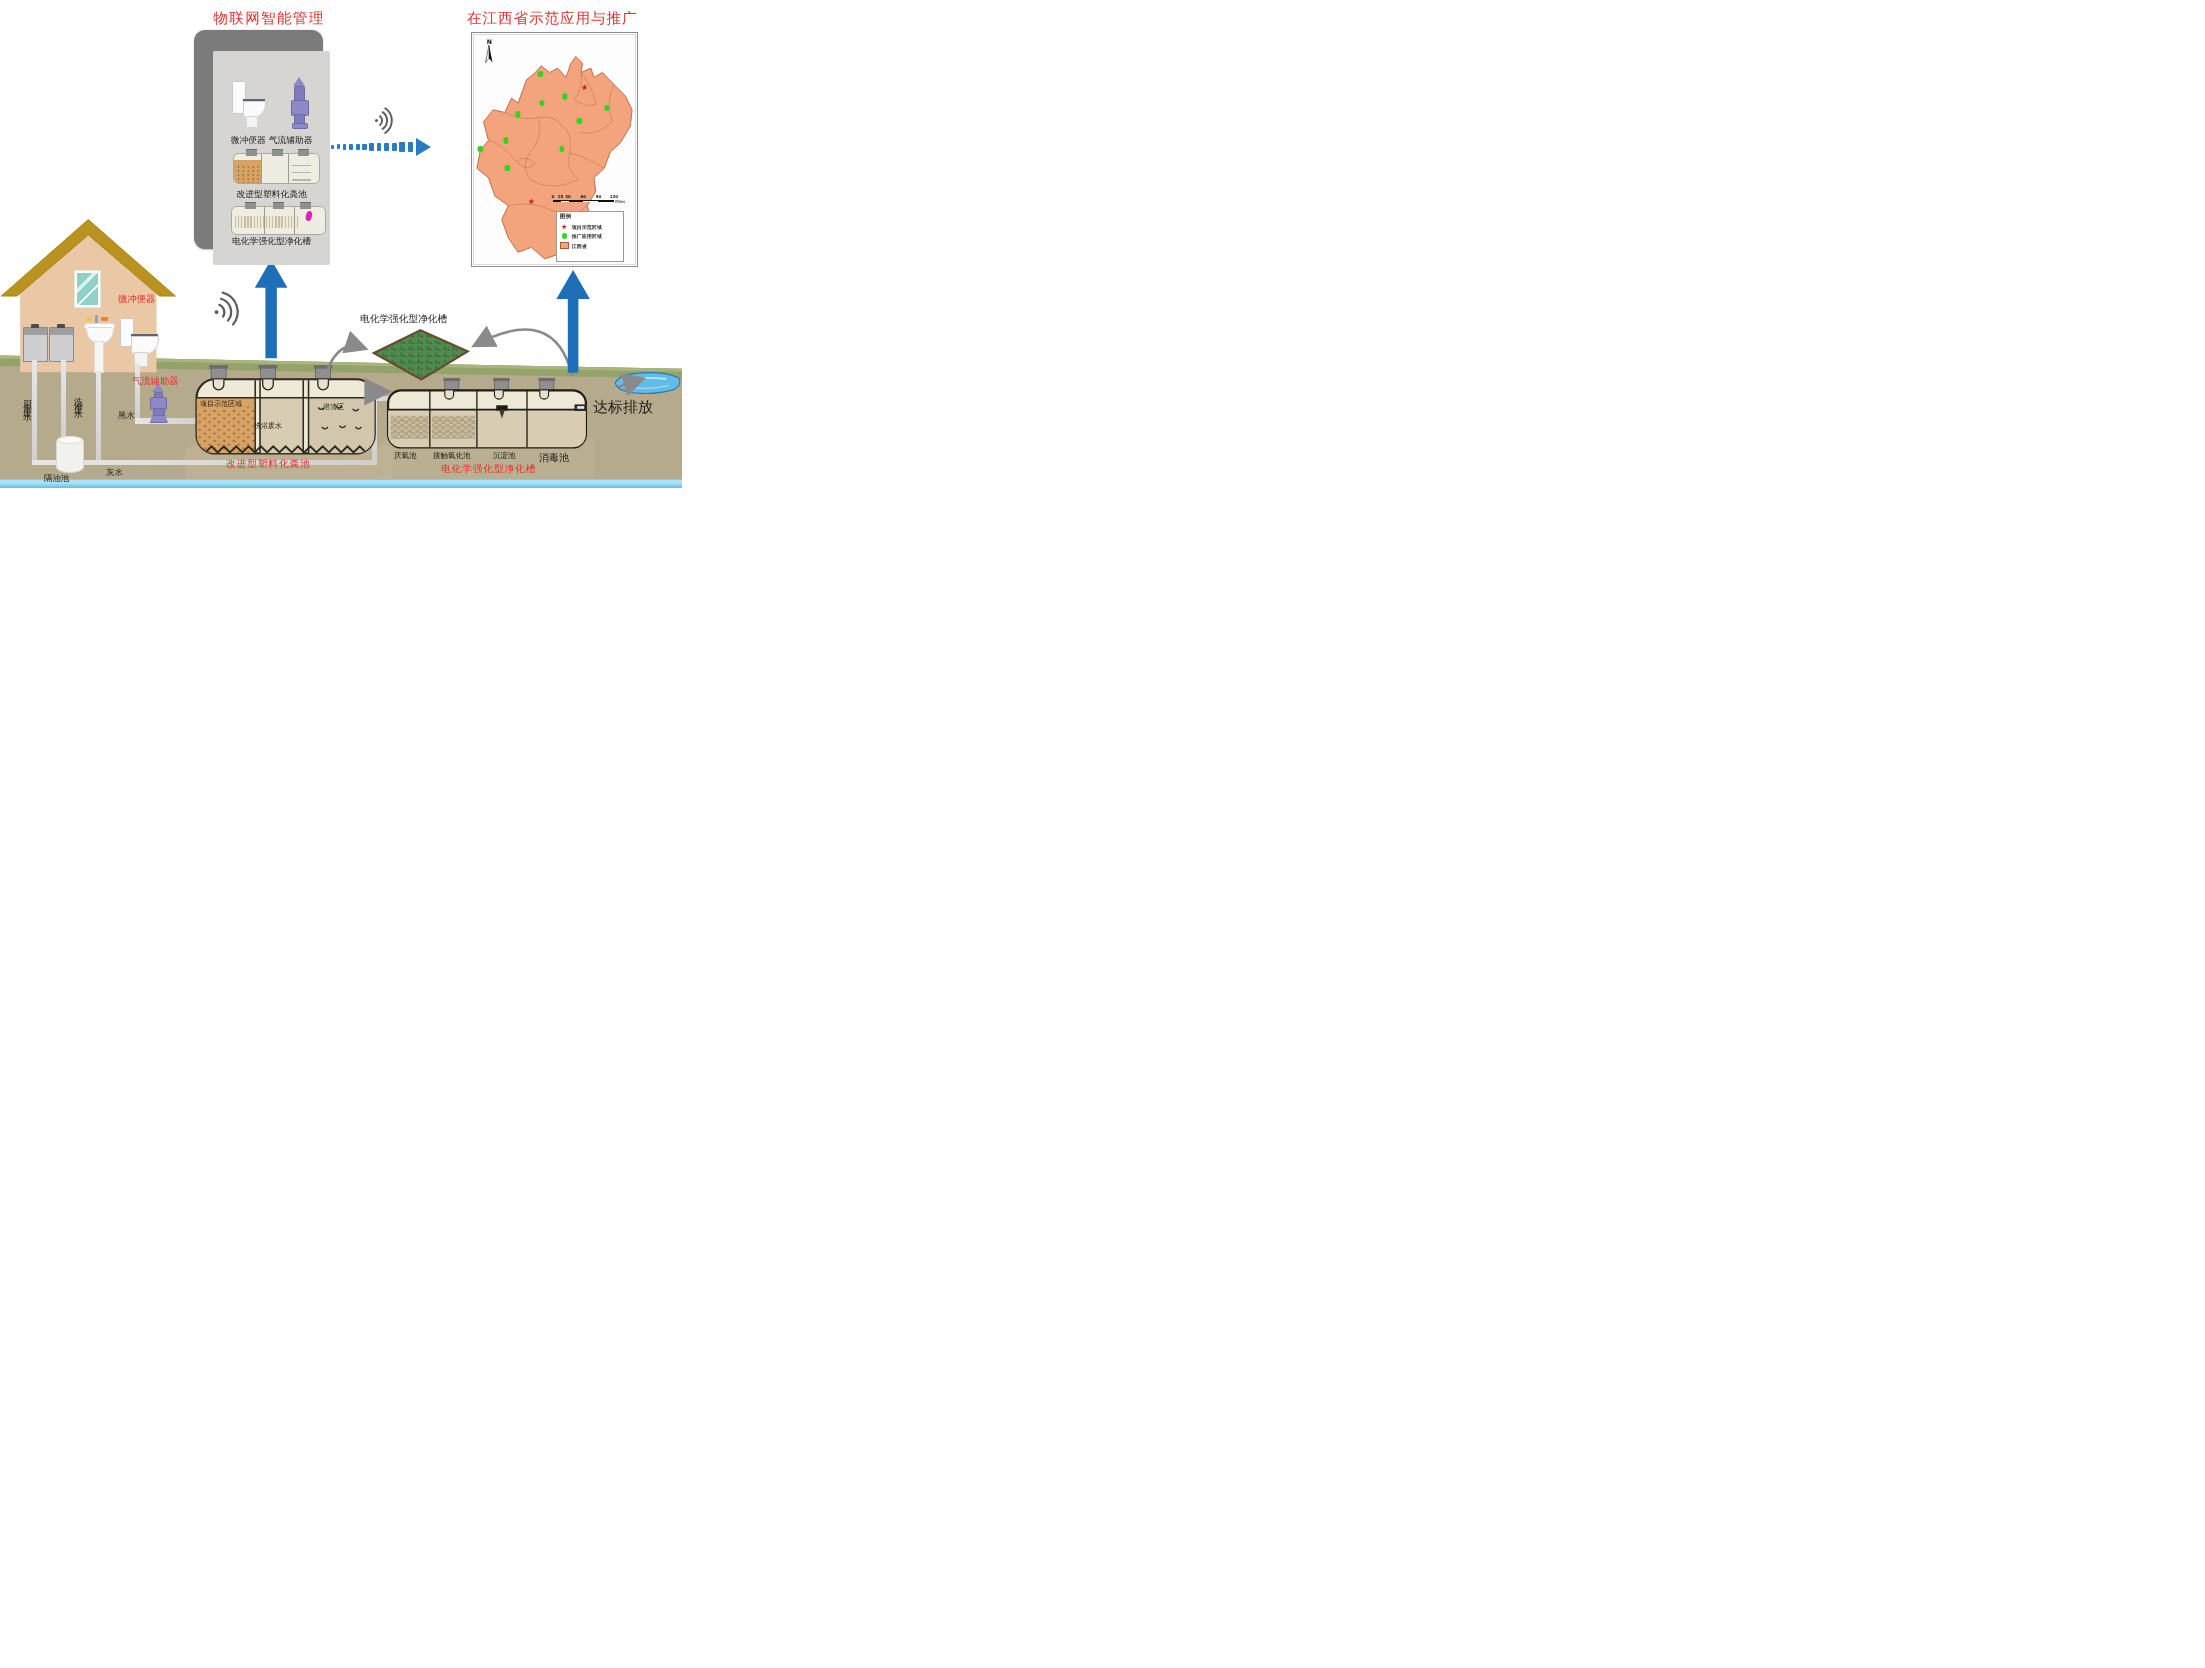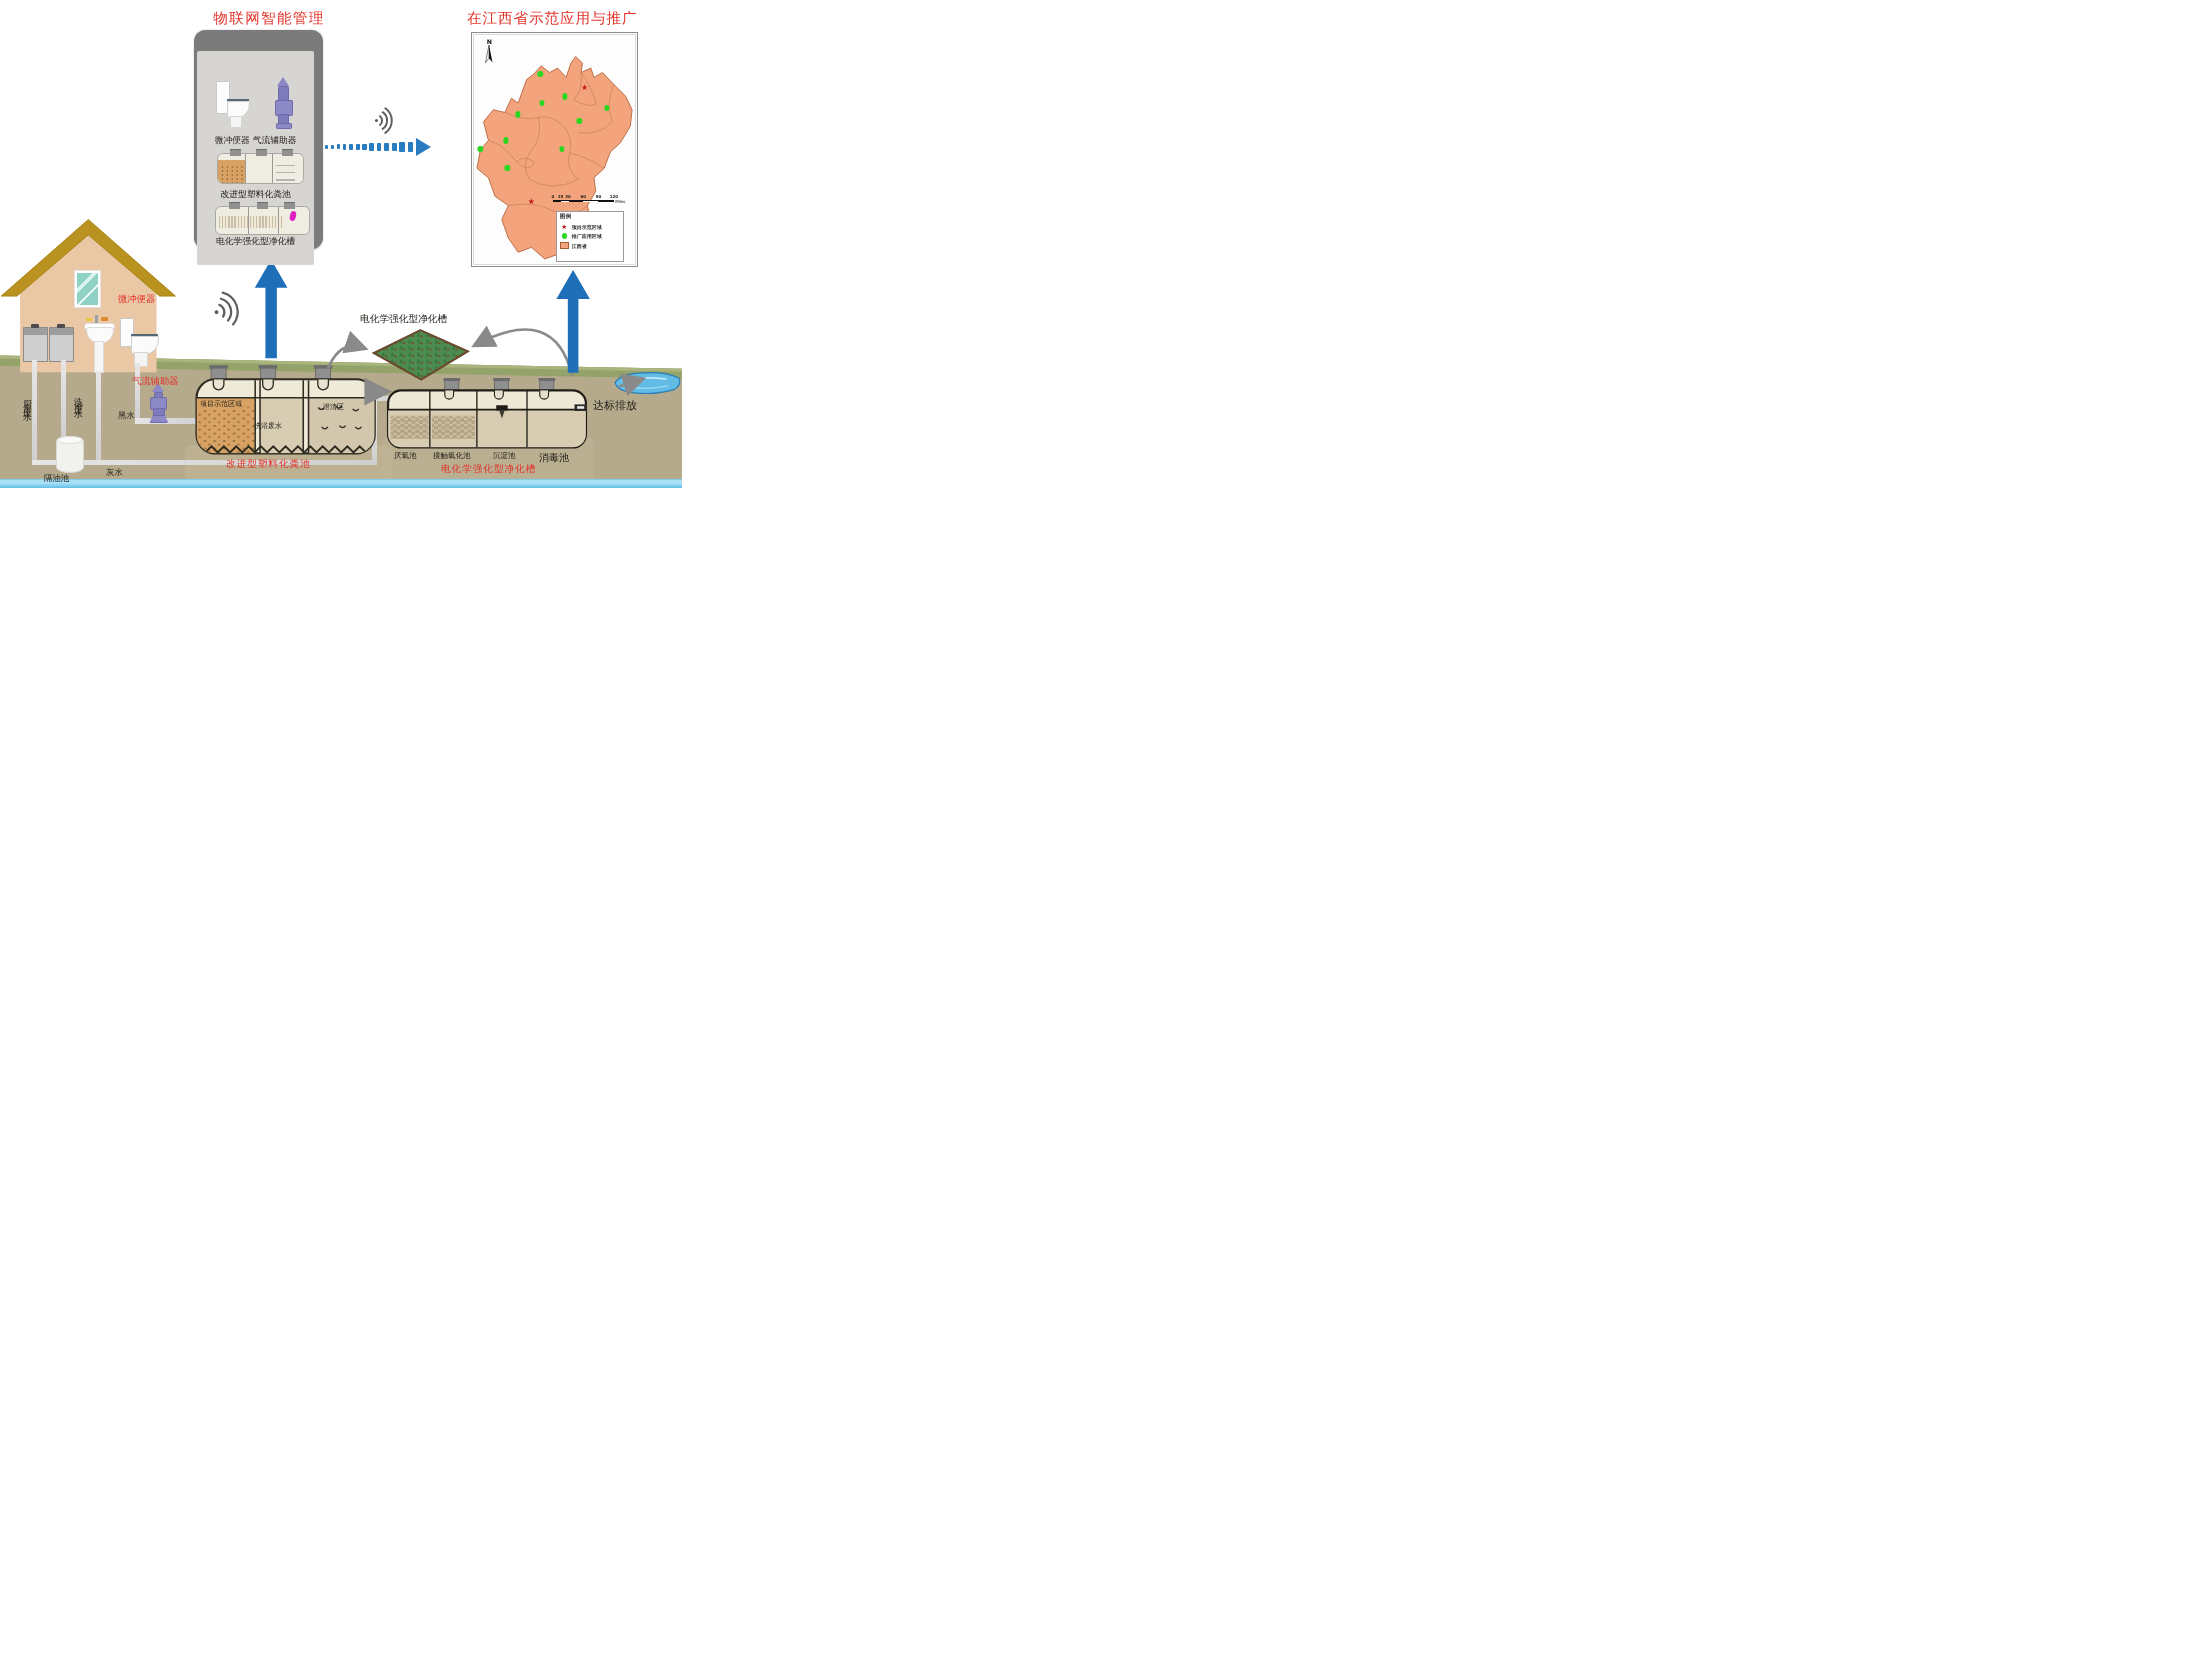--- a/index.html
+++ b/index.html
@@ -4,21 +4,21 @@
 <style>
   html,body{margin:0;padding:0;background:#ffffff;}
   .stage{position:relative;width:682px;height:488px;overflow:hidden;background:#ffffff;
          font-family:"DejaVu Sans","Liberation Sans",sans-serif;}
   .abs{position:absolute;}
   .lbl{white-space:nowrap;font-weight:normal;color:#23201a;}
   .red{color:#e23128;}
   .vtext{writing-mode:vertical-rl;text-orientation:upright;letter-spacing:4px;}
   
   .phone{left:194px;top:30px;width:129px;height:219px;background:#7b7b7b;border-radius:11.5px;box-shadow:0 0.9px 1.8px rgba(0,0,0,.25);}
-  .phone-screen{left:3px;top:21px;width:117px;height:214px;background:#d6d5d2;border-radius:1.8px;position:absolute;height:214px;}
+  .phone-screen{left:19px;top:21px;width:117px;height:214px;background:#d6d5d2;border-radius:1.8px;position:absolute;height:214px;}
   .phone .phone-screen{height:214px;top:21px;}
   
   .toilet-tank{background:#fdfdfd;border:0.4px solid #c8c8c8;border-radius:1.3px;}
   .toilet-seat{background:#566874;}
   .toilet-bowl{background:#fbfbfb;border:0.4px solid #d0d0d0;border-radius:0 0 15px 4.4px;}
   .toilet-base{background:#f4f4f2;border:0.4px solid #d6d6d6;}
   
   .pd-cone{width:0;height:0;border-left:6.2px solid transparent;border-right:6.2px solid transparent;border-bottom:9.7px solid #8d88c6;}
   .pd-part{background:#8d88c6;border:0.4px solid #6f6aa8;border-radius:1.3px;}
   .pd-part.dk{background:#7f7abc;}
@@ -243,21 +243,21 @@
       <rect x="430" y="60" width="28" height="15" fill="#2a2a2a"></rect>
       <rect x="436" y="64" width="16" height="6" fill="#e8e8e8"></rect>
     </g>
   </svg>
   <div class="abs lbl" style="left:394px;top:451px;font-size:7.5px;">厌氧池</div>
   <div class="abs lbl" style="left:433px;top:451px;font-size:7.5px;">接触氧化池</div>
   <div class="abs lbl" style="left:493px;top:451px;font-size:7.5px;">沉淀池</div>
   <div class="abs lbl" style="left:539px;top:451px;font-size:10px;">消毒池</div>
   <div class="abs lbl red" style="left:441px;top:463px;font-size:9.7px;letter-spacing:0.9px;">电化学强化型净化槽</div>
 
-  <div class="abs lbl" style="left:593px;top:398px;font-size:11px;">达标排放</div>
+  <div class="abs lbl" style="left:593px;top:398px;font-size:15px;">达标排放</div>
 
   <svg class="abs" style="left:362px;top:325px;width:115px;height:58px;" viewBox="0 0 260 132">
     <defs>
       <pattern id="crop" width="20" height="15" patternUnits="userSpaceOnUse">
         <path d="M5,12 l3,-8 M8,12 l0,-9 M11,12 l-3,-8" stroke="#2f6b38" stroke-width="1.6" fill="none"></path>
         <ellipse cx="15" cy="11" rx="3" ry="2" fill="#7a4426"></ellipse>
       </pattern>
     </defs>
     <polygon points="26,64 132,12 240,60 134,124" fill="#4d8c50" stroke="#6b4a2e" stroke-width="4"></polygon>
     <polygon points="26,64 132,12 240,60 134,124" fill="url(#crop)"></polygon>

